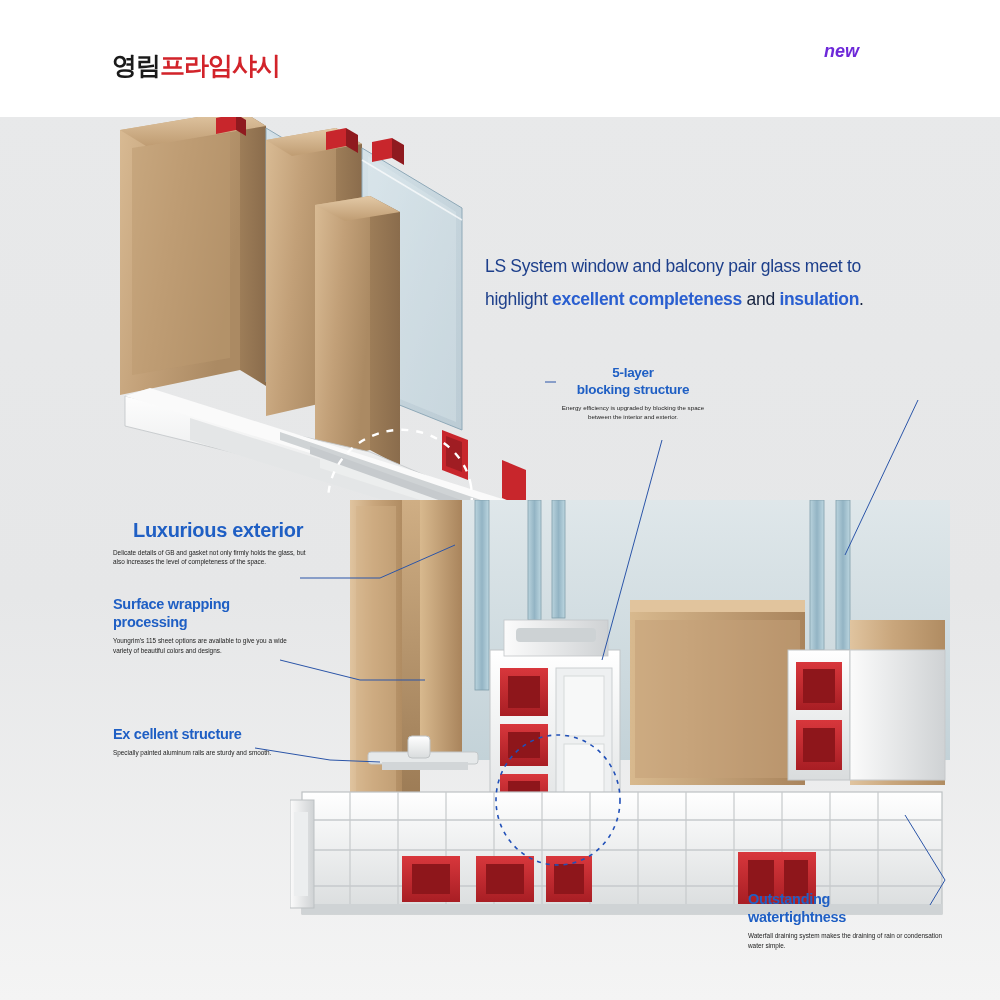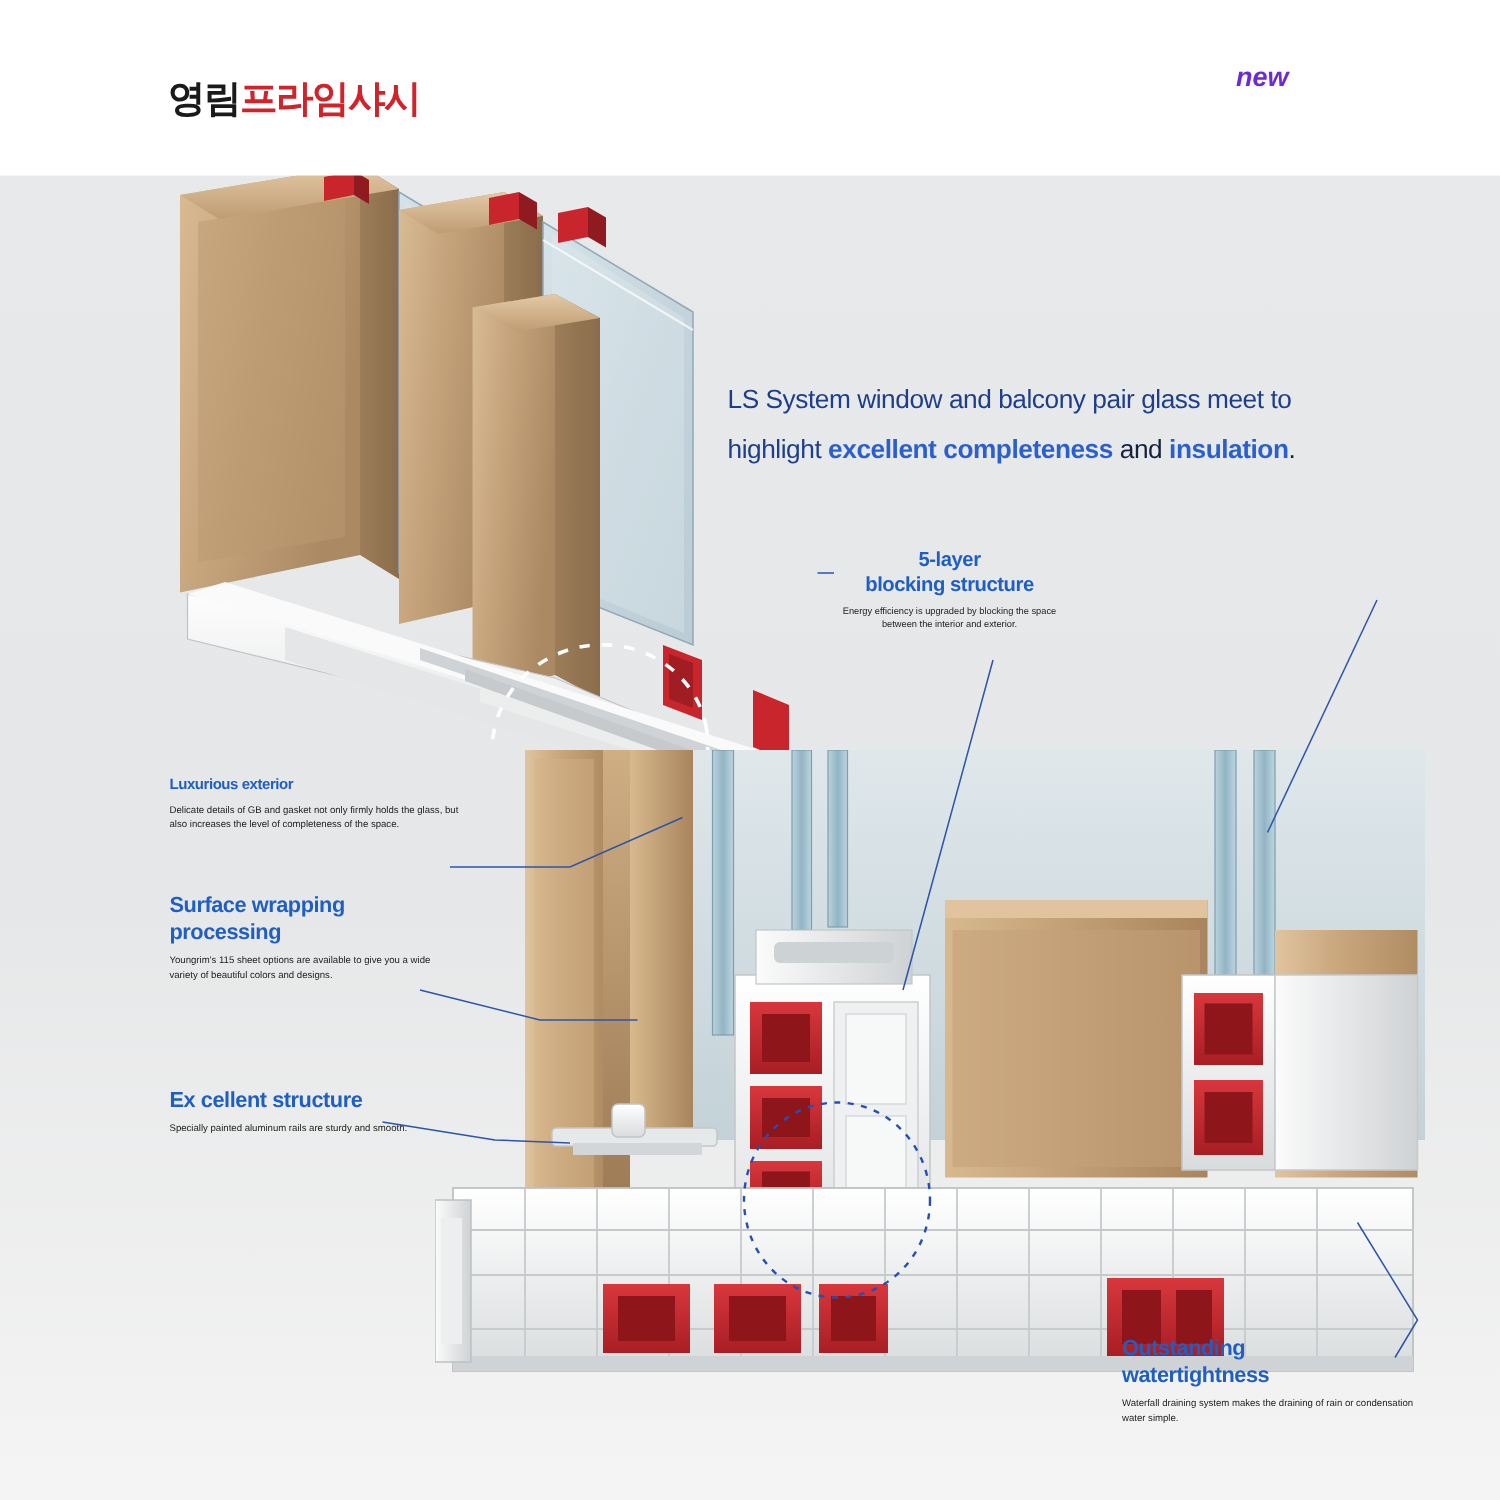--- a/index.html
+++ b/index.html
@@ -68,21 +68,21 @@
 
   .co-5layer { left: 558px; top: 265px; width: 150px; text-align: center; }
   .co-5layer .c-title { font-size: 13.5px; }
   .co-5layer .c-body { font-size: 6.2px; }
 
   .co-24mm { left: 745px; top: 278px; width: 175px; }
   .co-24mm .c-title { font-size: 13.5px; }
   .co-24mm .c-body { font-size: 6.2px; }
 
   .co-lux { left: 113px; top: 418px; width: 200px; }
-  .co-lux .c-title { font-size: 10px; }
+  .co-lux .c-title { font-size: 20px; margin-left: 20px; }
   .co-lux .c-body { font-size: 6.4px; }
 
   .co-surf { left: 113px; top: 495px; width: 180px; }
   .co-surf .c-title { font-size: 14.5px; }
   .co-surf .c-body { font-size: 6.4px; }
 
   .co-exc { left: 113px; top: 625px; width: 190px; }
   .co-exc .c-title { font-size: 14.5px; }
   .co-exc .c-body { font-size: 6.4px; }
 

